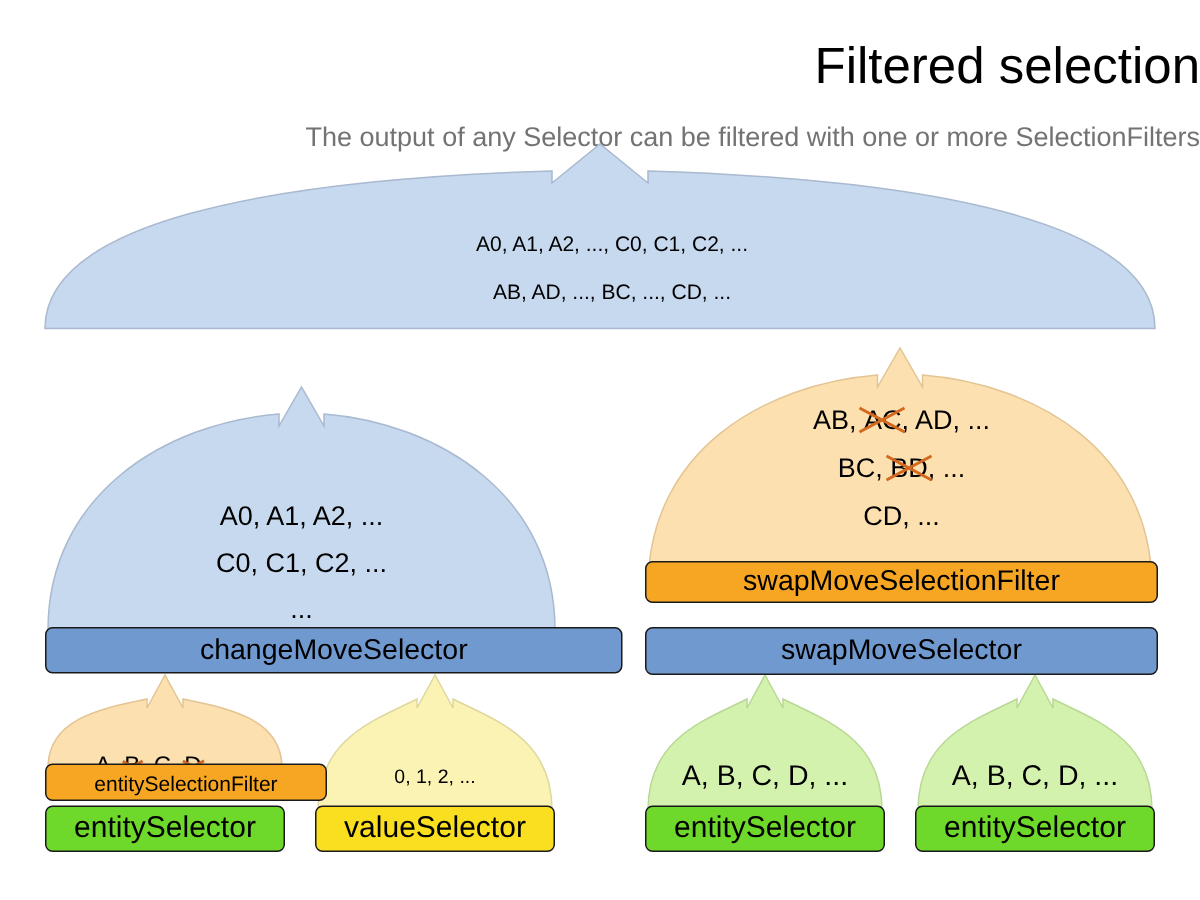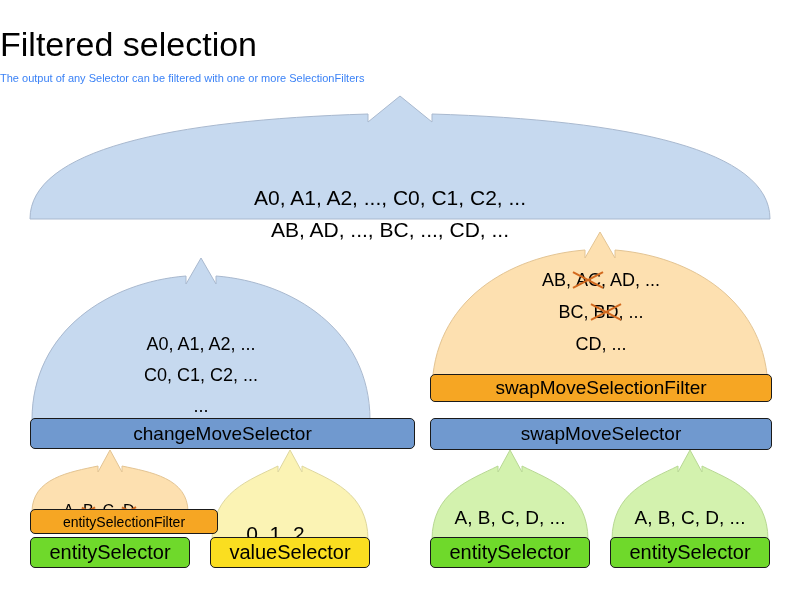--- a/index.html
+++ b/index.html
@@ -18,34 +18,34 @@
     width: 800px;
     height: 600px;
   }
 
   
   #header {
     position: absolute;
     left: 0;
     top: 24px;
     width: 800px;
-    text-align: left;
+    text-align: right;
   }
   #title {
     font-size: 34px;
     color: #000000;
     line-height: 40px;
     font-weight: normal;
     letter-spacing: 0px;
   }
   #subtitle {
-    font-size: 11px;
-    color: #3b82f6;
+    font-size: 18px;
+    color: #737373;
     line-height: 18px;
-    margin-top: 5px;
+    margin-top: 18px;
   }
 
   
   #shapes {
     position: absolute;
     left: 0;
     top: 0;
     width: 800px;
     height: 600px;
   }
@@ -143,21 +143,21 @@
              C 550 480 588 492 588 540
              Z"></path>
 
     <path fill="#d3f2ae" stroke="#b8d894" stroke-width="1" d="M 612 540
              C 612 492 650 480 678 466
              L 678 466 L 678 472 L 690 450 L 702 472 L 702 466
              C 730 480 768 492 768 540
              Z"></path>
   </svg>
 
-  <div class="balloon-text" style="left:20px; top:146px; width:740px; font-size:21px; line-height:32px;margin-top:36px;">
+  <div class="balloon-text" style="left:38px; top:146px; width:740px; font-size:14px; line-height:32px;">
     <span class="line">A0, A1, A2, ..., C0, C1, C2, ...</span>
     <span class="line">AB, AD, ..., BC, ..., CD, ...</span>
   </div>
 
   <div class="balloon-text" style="left:32px; top:329px; width:338px; font-size:18px; line-height:31px;">
     <span class="line">A0, A1, A2, ...</span>
     <span class="line">C0, C1, C2, ...</span>
     <span class="line">...</span>
   </div>
   <div class="bar bar-blue" style="left:30px; top:418px; width:385px; height:31px; font-size:19px;">changeMoveSelector</div>
@@ -170,21 +170,21 @@
   </div>
   <div class="bar bar-orange" style="left:430px; top:374px; width:342px; height:28px; font-size:19px;">swapMoveSelectionFilter</div>
   <div class="bar bar-blue" style="left:430px; top:418px; width:342px; height:32px; font-size:19px;">swapMoveSelector</div>
 
   <div class="balloon-text" style="left:28px; top:501px; width:164px; font-size:16px; line-height:20px;">
     <span class="line"><span>A, </span><span class="strike"><span>B</span><i class="x1"></i><i class="x2"></i></span><span>, C, </span><span class="strike"><span>D</span><i class="x1"></i><i class="x2"></i></span><span>, ...</span></span>
   </div>
   <div class="bar bar-orange" style="left:30px; top:509px; width:188px; height:25px; font-size:14px;">entitySelectionFilter</div>
   <div class="bar bar-green" style="left:30px; top:537px; width:160px; height:31px; font-size:20px;">entitySelector</div>
 
-  <div class="balloon-text" style="left:210px; top:505px; width:160px; font-size:21px; line-height:26px;margin-top:16px;">
+  <div class="balloon-text" style="left:210px; top:505px; width:160px; font-size:13px; line-height:26px;">
     <span class="line">0, 1, 2, ...</span>
   </div>
   <div class="bar bar-yellow" style="left:210px; top:537px; width:160px; height:31px; font-size:20px;">valueSelector</div>
 
   <div class="balloon-text" style="left:430px; top:505px; width:160px; font-size:19px; line-height:26px;">
     <span class="line">A, B, C, D, ...</span>
   </div>
   <div class="bar bar-green" style="left:430px; top:537px; width:160px; height:31px; font-size:20px;">entitySelector</div>
 
   <div class="balloon-text" style="left:610px; top:505px; width:160px; font-size:19px; line-height:26px;">

